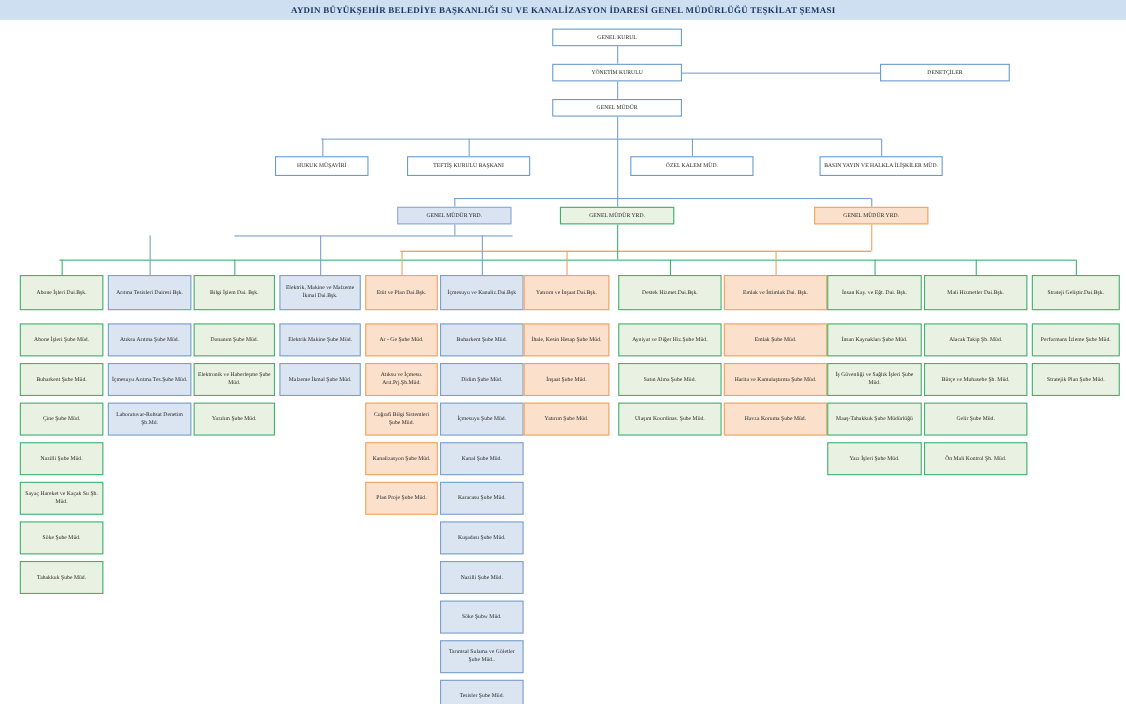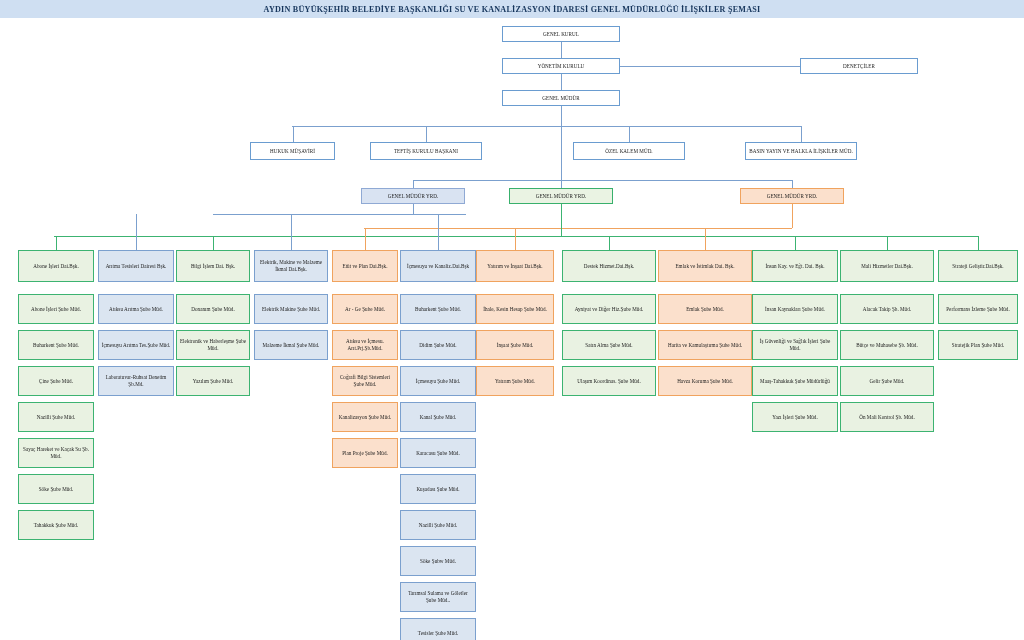--- a/index.html
+++ b/index.html
@@ -47,21 +47,21 @@
   .ln.g{background:#3cb371;}
   .ln.o{background:#f0a35e;}
   .ln.b{background:#7ba0ce;}
   .h{height:1px;}
   .v{width:1px;}
 </style>
 </head>
 <body>
 
 <div id="banner">
-  <div class="title">AYDIN BÜYÜKŞEHİR BELEDİYE BAŞKANLIĞI SU VE KANALİZASYON İDARESİ GENEL MÜDÜRLÜĞÜ İLİŞKİLER ŞEMASI</div>
+  <div class="title">AYDIN BÜYÜKŞEHİR BELEDİYE BAŞKANLIĞI SU VE KANALİZASYON İDARESİ GENEL MÜDÜRLÜĞÜ TEŞKİLAT ŞEMASI</div>
 </div>
 
 <div id="canvas">
     <div class="node c-plain" style="left: 502px; top: 8px; width: 118px; height: 16px;">GENEL KURUL</div>
     <div class="ln v b" style="left: 561px; top: 24px; height: 16px;"></div>
     <div class="node c-plain" style="left: 502px; top: 40px; width: 118px; height: 16px;">YÖNETİM KURULU</div>
     <div class="ln h b" style="left: 620px; top: 48px; width: 180px;"></div>
     <div class="node c-plain" style="left: 800px; top: 40px; width: 118px; height: 16px;">DENETÇİLER</div>
     <div class="ln v b" style="left: 561px; top: 56px; height: 16px;"></div>
     <div class="node c-plain" style="left: 502px; top: 72px; width: 118px; height: 16px;">GENEL MÜDÜR</div>

